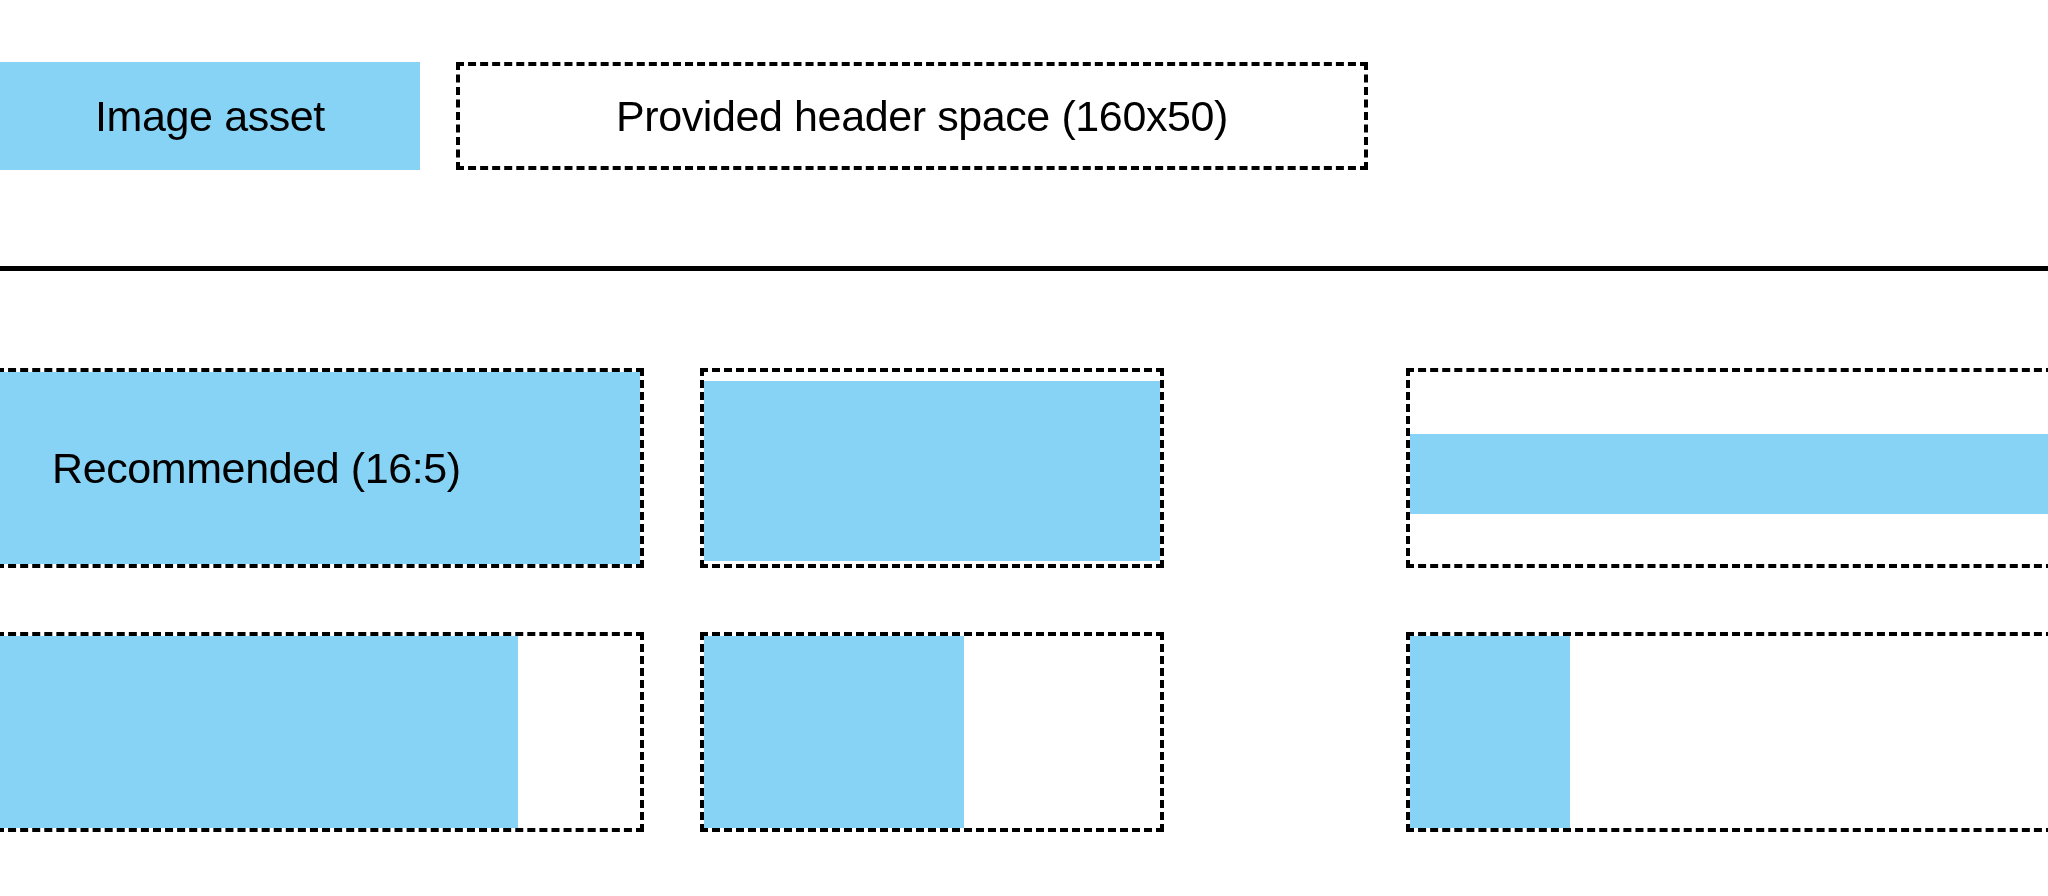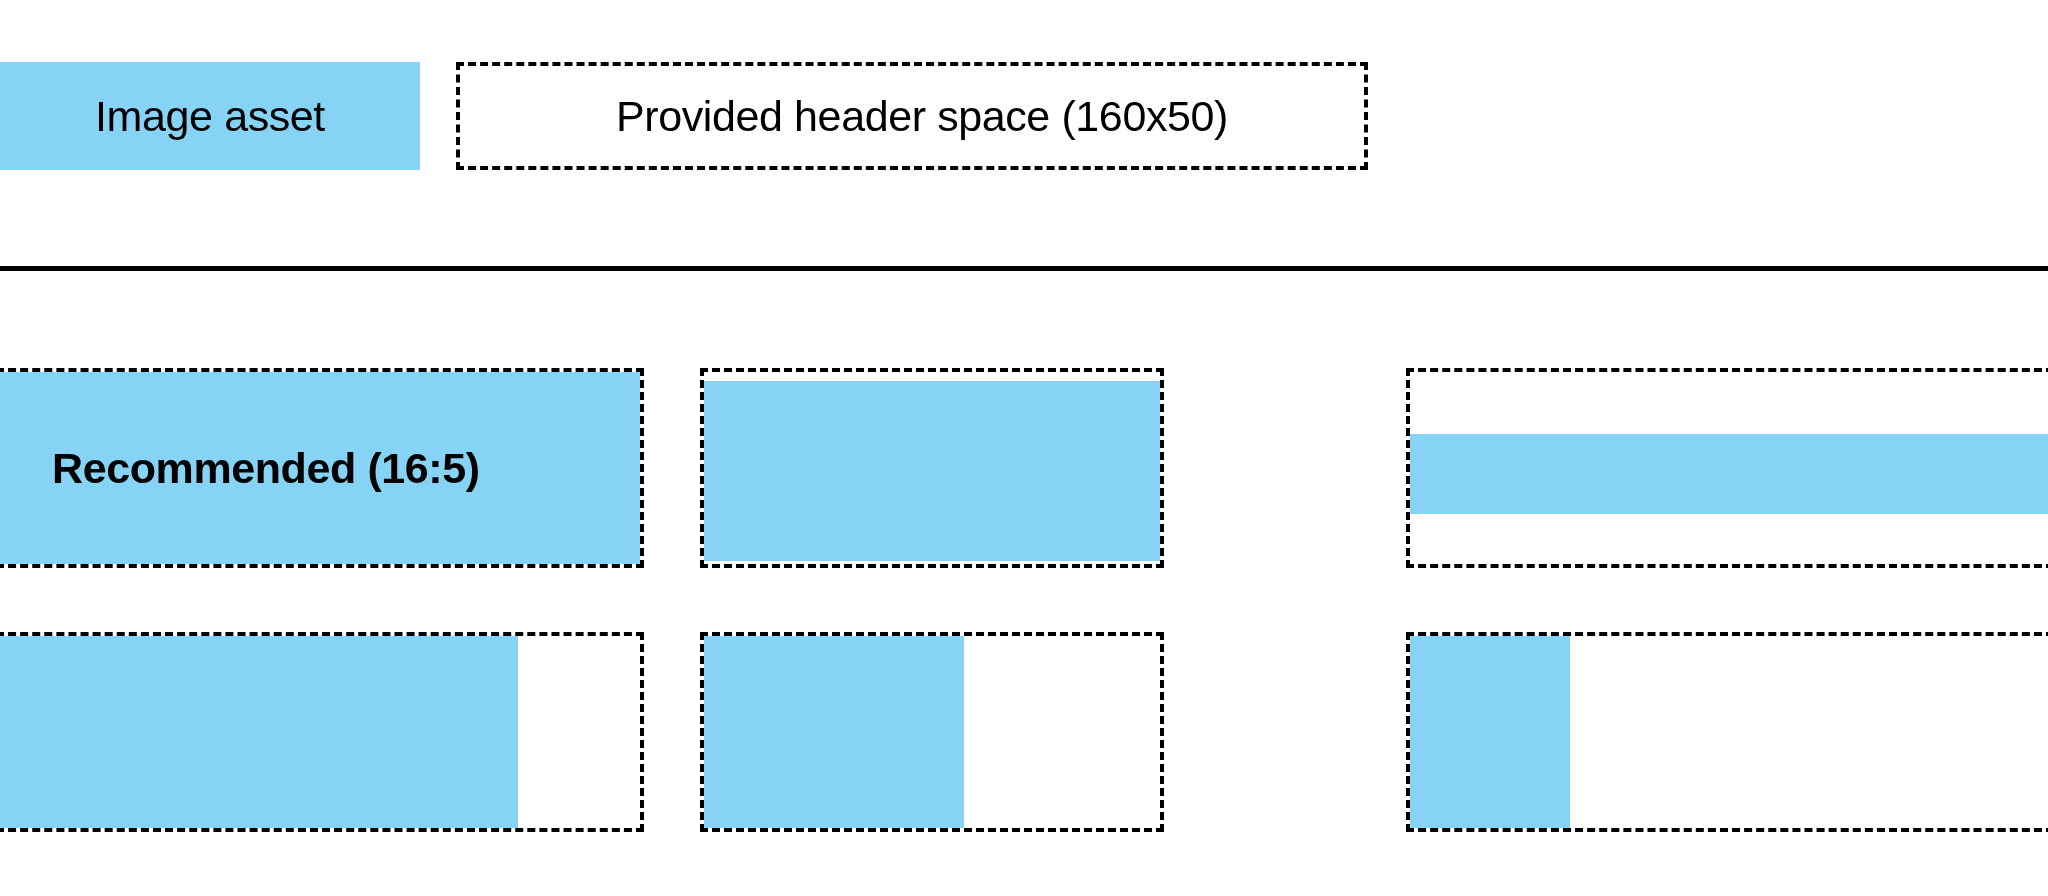--- a/index.html
+++ b/index.html
@@ -135,21 +135,20 @@
   .card-caption {
     position: absolute;
     left: 52px;
     top: 50%;
     transform: translateY(-50%);
     font-size: 43px;
     line-height: 1;
     letter-spacing: -0.4px;
     color: #000000;
     white-space: nowrap;
-    font-weight: bold;
   }
 </style>
 </head>
 <body>
 
 <div class="stage">
 
   <div class="header-row">
 
     <div class="image-asset-swatch">

